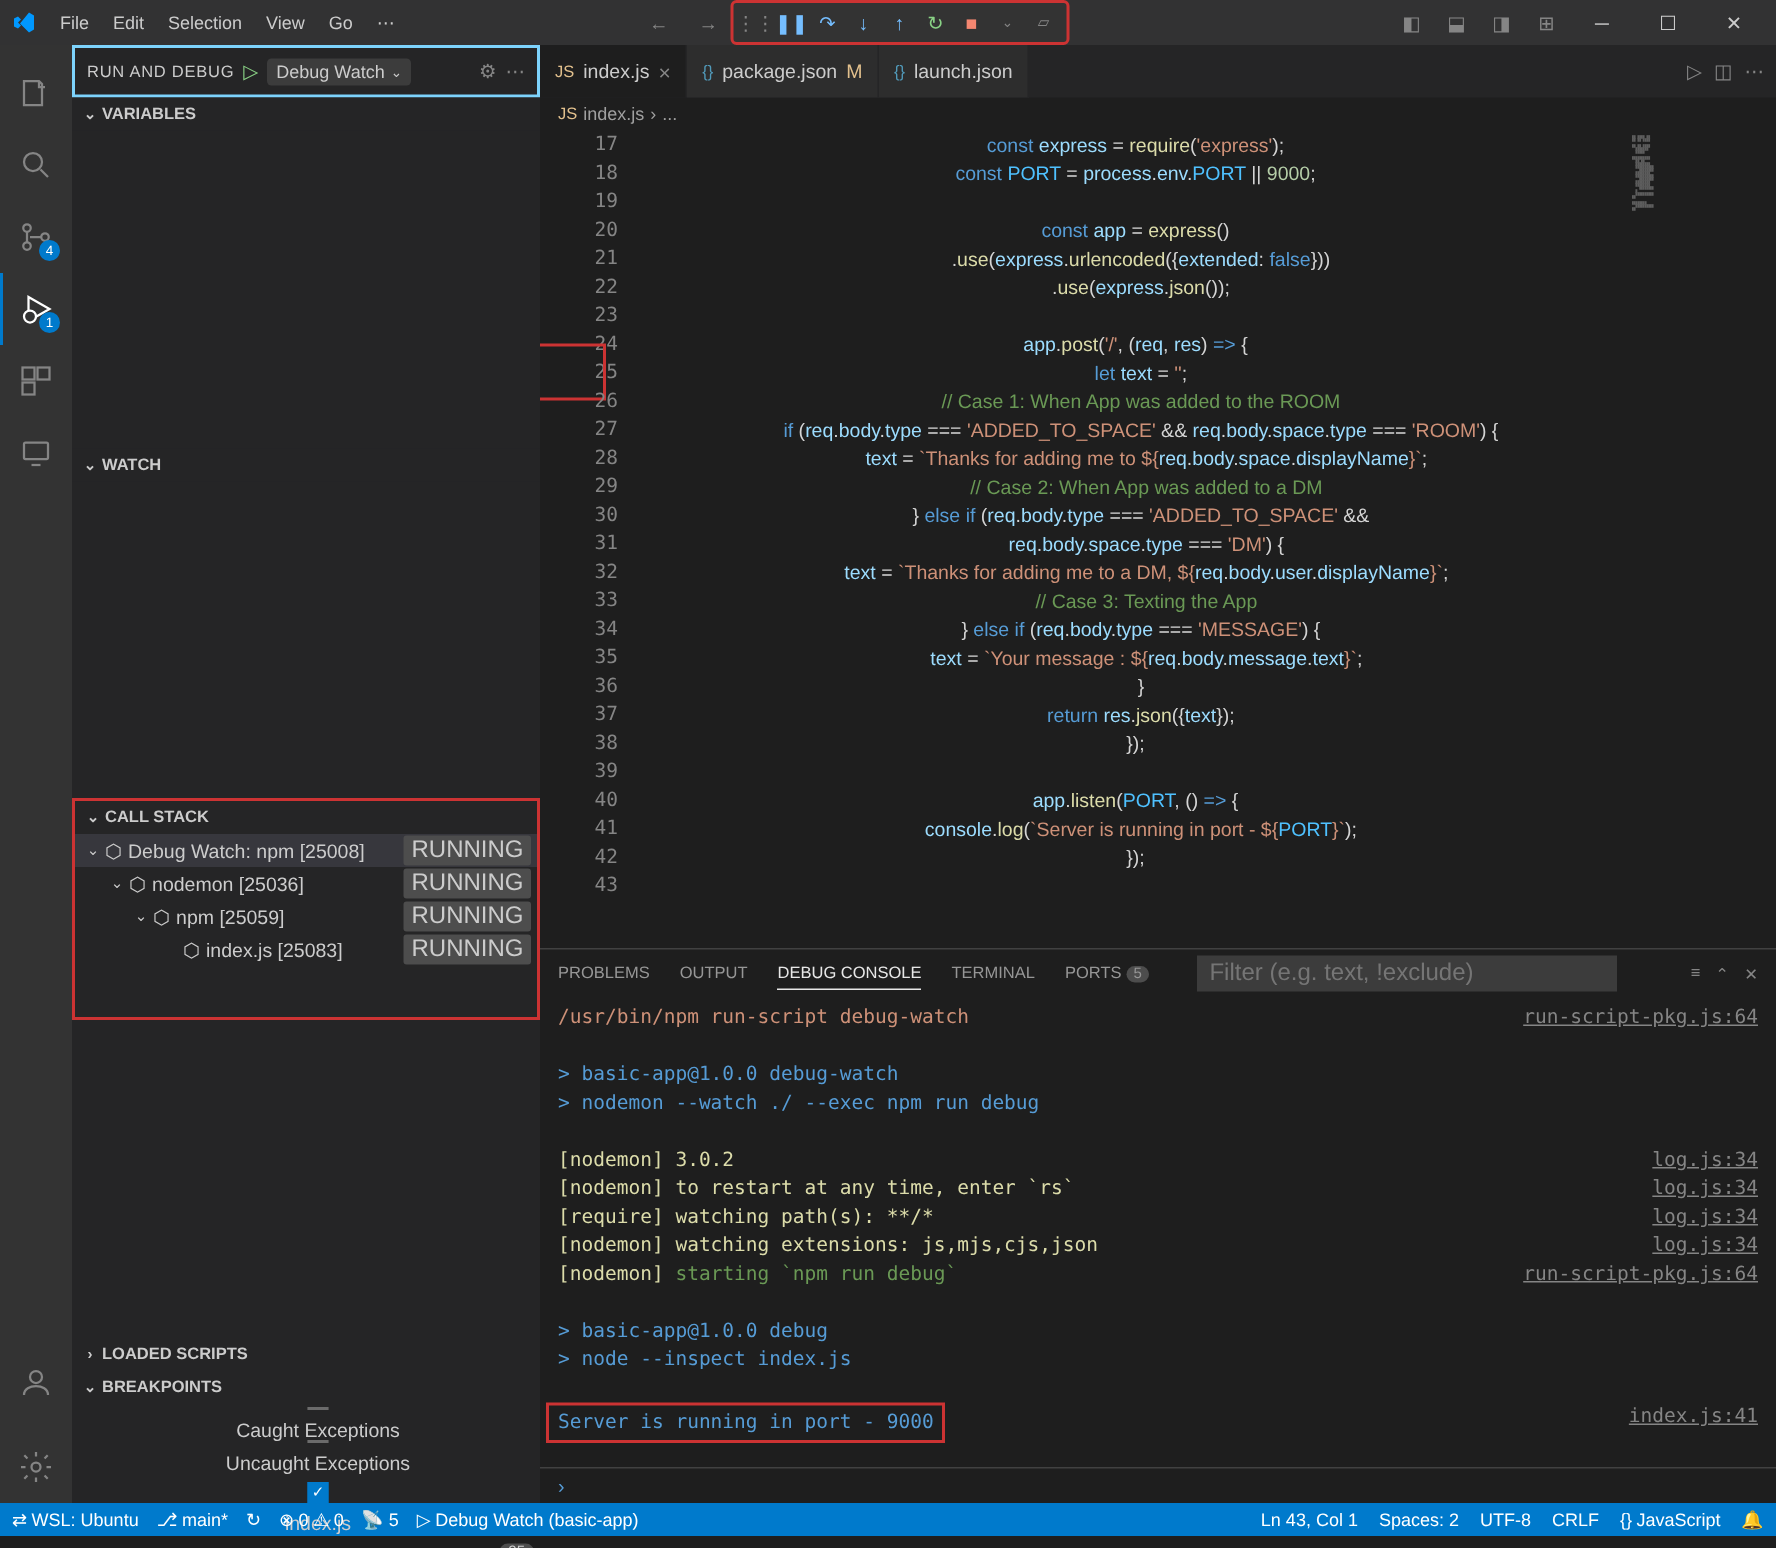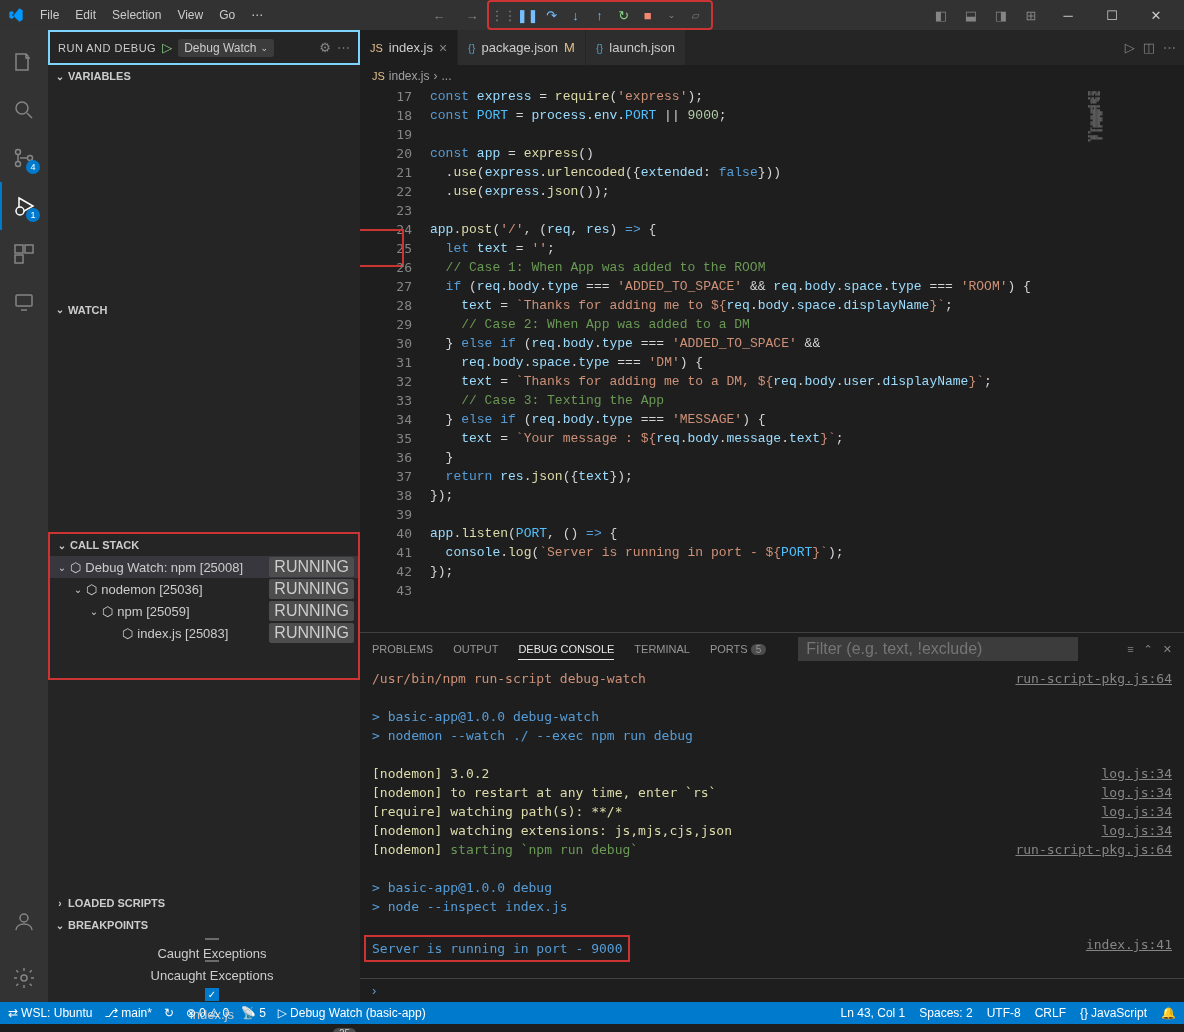--- a/index.html
+++ b/index.html
@@ -55,21 +55,21 @@
 .tab-close { color: #858585; font-size: 14px; }
 .tab-modified { color: #e2c08d; }
 .tab-actions { margin-left: auto; display: flex; align-items: center; padding: 0 8px; gap: 8px; color: #858585; }
 
 .breadcrumb-bar { height: 22px; display: flex; align-items: center; padding: 0 12px; font-size: 12px; color: #a0a0a0; gap: 4px; }
 
 .editor-body { flex: 1; display: flex; position: relative; overflow: hidden; }
 .gutter { width: 60px; text-align: right; padding-right: 18px; color: #858585; font-family: Consolas, monospace; font-size: 13px; line-height: 19px; position: relative; }
 .gutter-line { height: 19px; position: relative; }
 .line-highlight-box { position: absolute; border: 2px solid #cc3333; left: -50px; width: 84px; height: 38px; top: -10px; }
-.code { font-family: Liberation Mono, monospace; font-size: 13px; line-height: 19px; white-space: pre; flex: 1; }
+.code { font-family: Liberation Sans, sans-serif; font-size: 13px; line-height: 19px; white-space: pre; flex: 1; text-align: center; }
 .minimap { width: 100px; background: #1e1e1e; opacity: 0.6; font-size: 2px; line-height: 2px; color: #888; padding: 4px; overflow: hidden; font-family: monospace; }
 
 .kw { color: #569cd6; }
 .fn { color: #dcdcaa; }
 .str { color: #ce9178; }
 .var { color: #9cdcfe; }
 .const { color: #4fc1ff; }
 .num { color: #b5cea8; }
 .cmt { color: #6a9955; }
 .op { color: #d4d4d4; }

